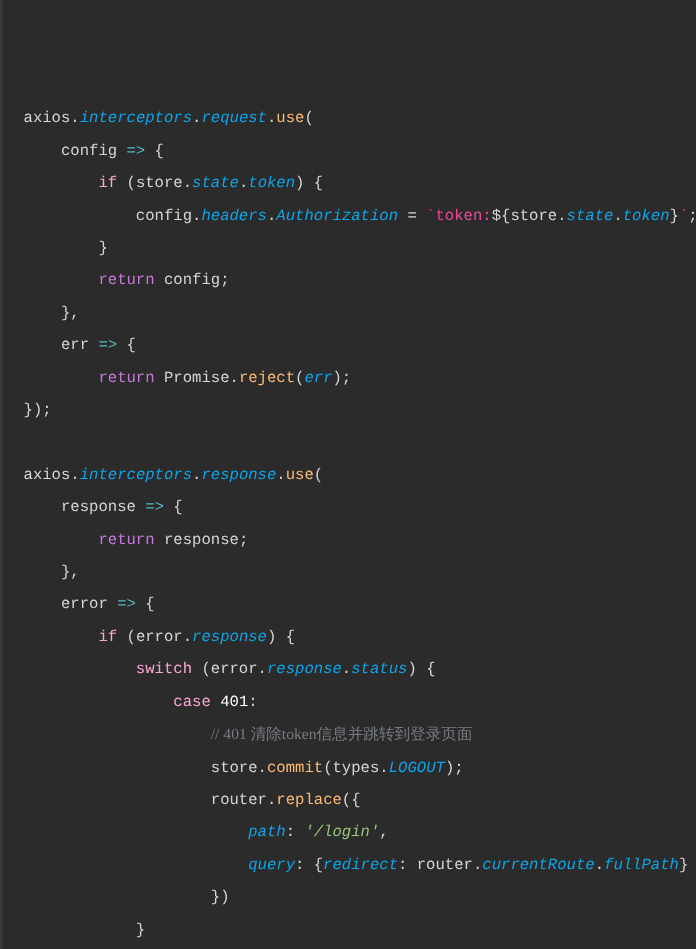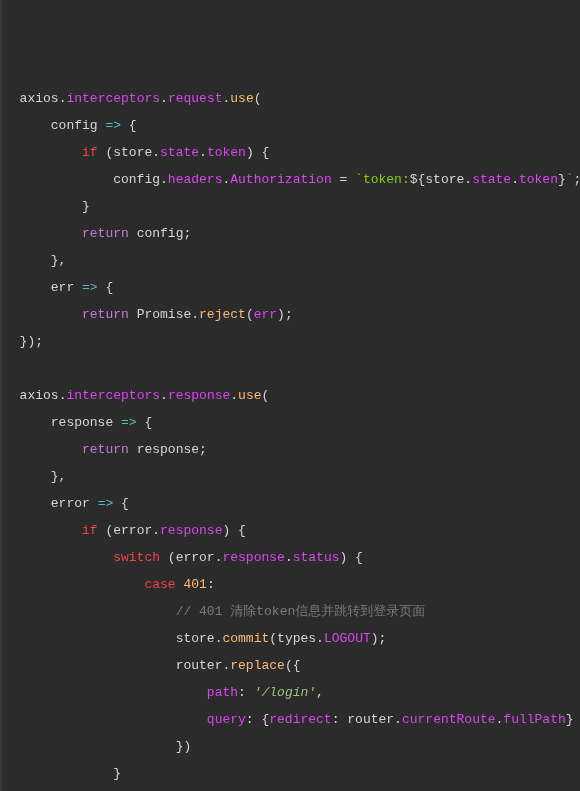--- a/index.html
+++ b/index.html
@@ -17,27 +17,27 @@
     padding: 4px 4px 4px 4px;
     white-space: pre;
     color: #d5d5d5;
     position: relative;
   }
   .tok-obj      { color: #d5d5d5; margin-top: 24px; }
   .tok-default  { color: #d5d5d5; }
   .tok-fn       { color: #fdba74; }
   .tok-punct    { color: #d5d5d5; }
   .tok-arrow    { color: #56b6c2; }
-  .tok-kw       { color: #ef4444; }
+  .tok-kw       { color: #f9a8d4; }
   .tok-kw-flow  { color: #c678dd; }
-  .tok-ident    { color: #d946ef; }
+  .tok-ident    { color: #0ea5e9; font-style: italic; }
   .tok-str      { color: #98c379; font-style: italic; }
-  .tok-tmpl     { color: #84cc16; }
-  .tok-num      { color: #fdba74; }
-  .tok-comment  { color: #777b83; }
+  .tok-tmpl     { color: #ec4899; }
+  .tok-num      { color: #ffffff; }
+  .tok-comment  { color: #777b83; font-family: Liberation Serif, serif; }
   .tok-param    { color: #d5d5d5; }
   .line { display: block; min-height: 27px; }
   .left-rule {
     position: absolute;
     left: 0; top: 0; bottom: 0;
     width: 2px;
     background: #3a3a3a;
   }
 </style>
 </head>

